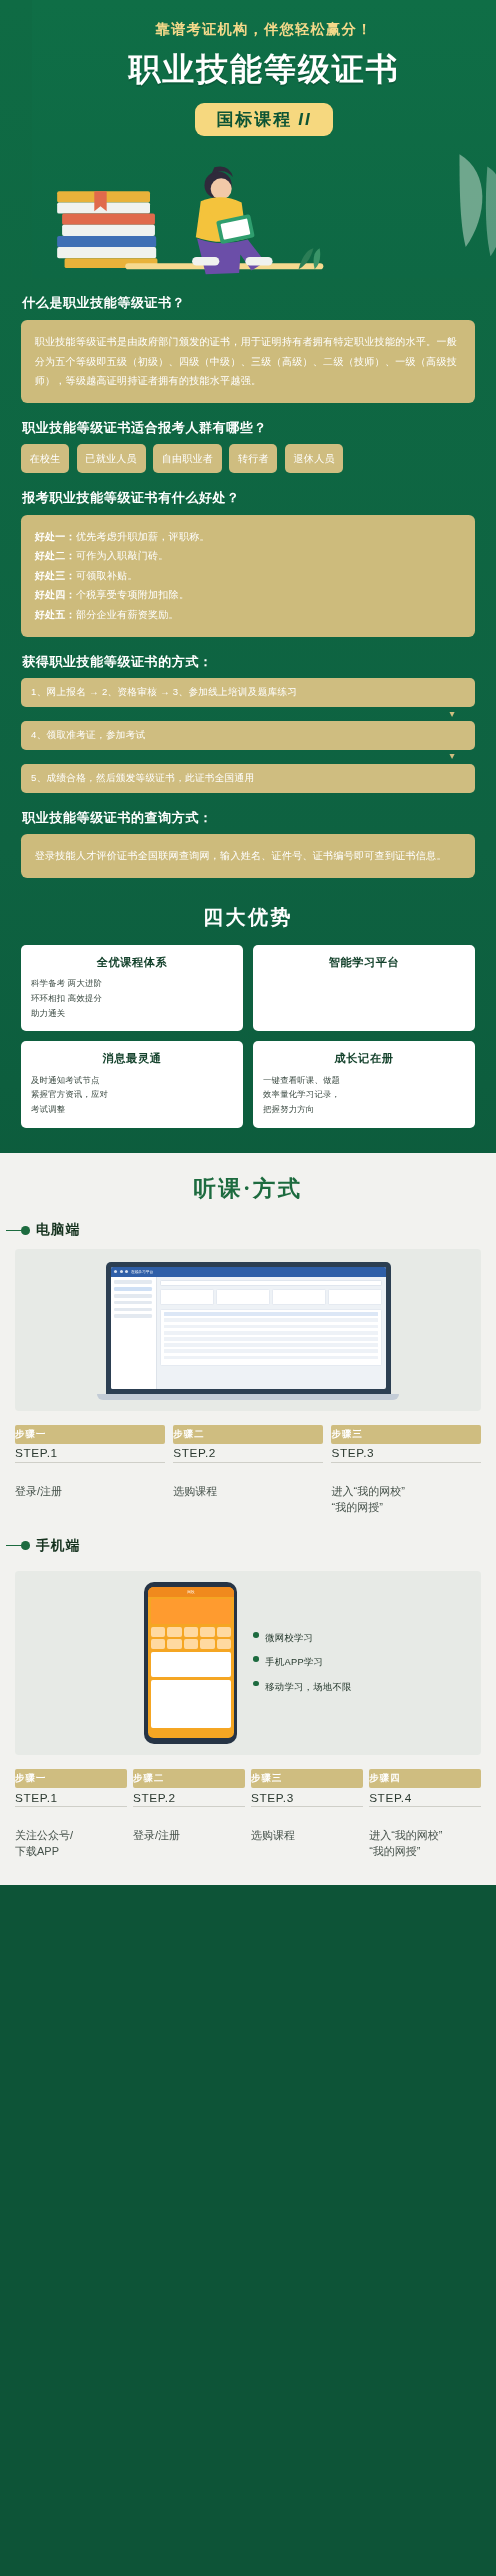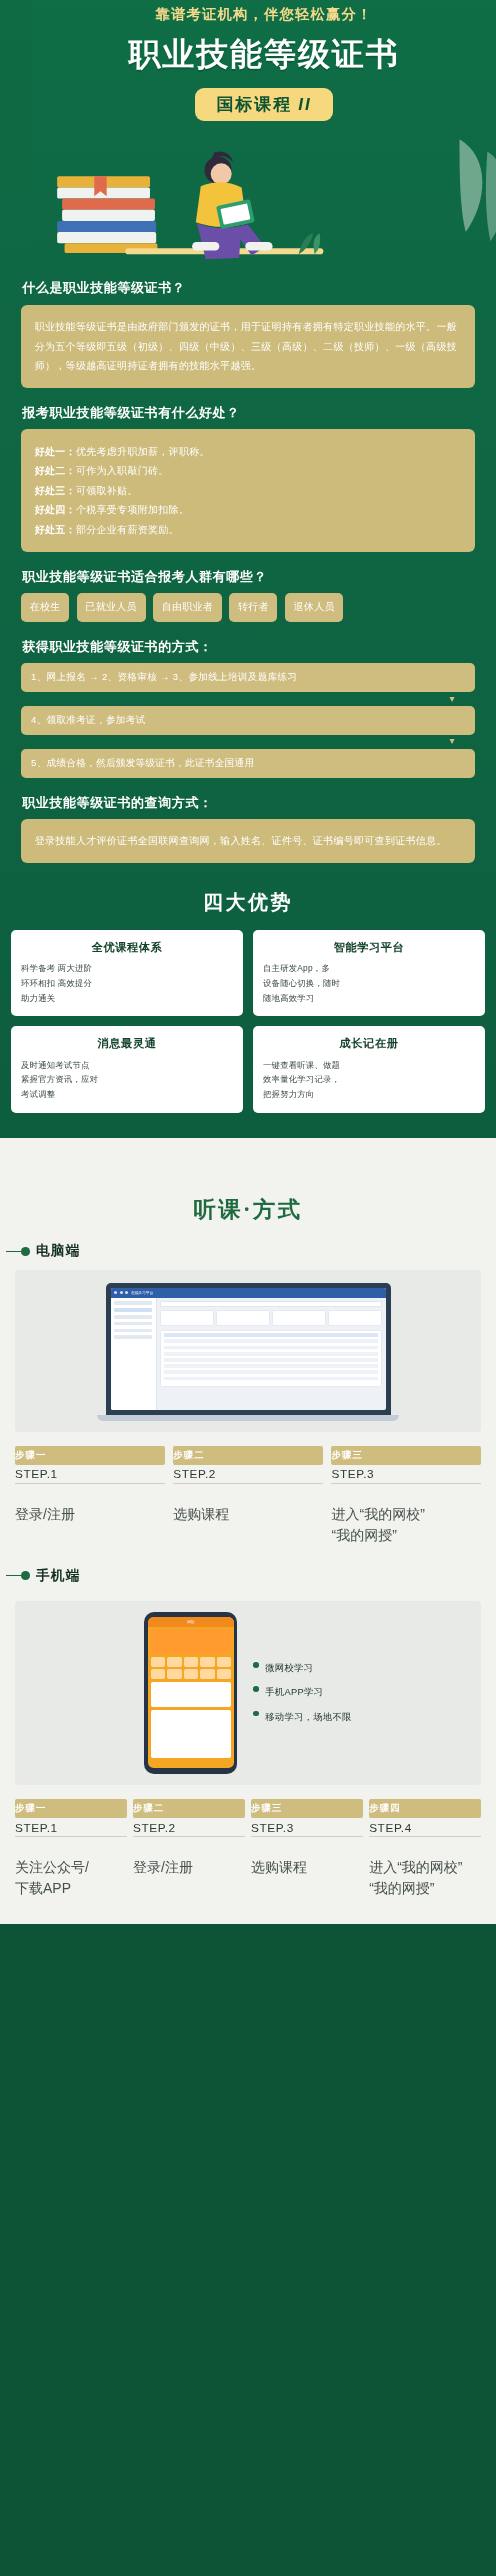--- a/index.html
+++ b/index.html
@@ -11,21 +11,21 @@
   .page {
     width: 496px;
     position: relative;
     background: linear-gradient(180deg, #0f6b44 0%, #0e6241 45%, #0c5a3b 70%, #0b4f34 100%);
     overflow: hidden;
   }
 
   
   .hero {
     position: relative;
-    padding: 5px 0 0 0;
+    padding: 20px 0 0 0;
     text-align: center;
     background: linear-gradient(180deg,#0f6e46 0%, #0e6844 100%);
     margin-left: 32px;
   }
   .hero-sub {
     color: #f4d98a;
     font-size: 14.3px;
     letter-spacing: 1.2px;
     font-weight: bold;
   }
@@ -117,21 +117,21 @@
     color: #ffffff;
     font-size: 20px;
     font-weight: bold;
     letter-spacing: 2.5px;
     margin: 26px 0 13.7px;
   }
   .adv-grid {
     display: grid;
     grid-template-columns: 1fr 1fr;
     gap: 10px;
-    padding: 0 11px;
+    padding: 0 21px;
   }
   .adv-card {
     background: #ffffff;
     border-radius: 5px;
     padding: 10px 10px 11.2px;
     min-height: 68px;
   }
   .adv-card h4 {
     text-align: center;
     color: #14422c;
@@ -155,21 +155,20 @@
     position: relative;
   }
   .bottom-title {
     text-align: center;
     color: #1d6b3f;
     font-size: 22.3px;
     font-weight: bold;
     letter-spacing: 2.5px;
     font-family: "Liberation Serif", "DejaVu Serif", serif;
     margin-bottom: 17.4px;
-    margin-top: 36px;
   }
   .sub-head {
     display: flex;
     align-items: center;
     gap: 6.2px;
     padding-left: 21px;
     margin-bottom: 10px;
   }
   .sub-head .bullet {
     width: 8.7px; height: 8.7px;
@@ -253,21 +252,21 @@
   .step .num {
     color: #2c3a31;
     font-size: 11.8px;
     letter-spacing: 0.6px;
     padding: 2.5px 0 1.2px;
     border-bottom: 0.6px solid #cfcfc8;
     margin-bottom: 18px;
   }
   .step .desc {
     color: #45514a;
-    font-size: 14px;
+    font-size: 11px;
     line-height: 1.5;
     margin-top: 20px;
   }
 
   
   .phone-wrap {
     background: #e7eae6;
     margin: 16px 15px 0;
     border-radius: 3.7px;
     padding: 11.2px 0;
@@ -348,38 +347,38 @@
       </svg>
     </div>
   </div>
 
   <div class="section">
     <div class="sec-title">什么是职业技能等级证书？</div>
     <div class="card-gold">职业技能等级证书是由政府部门颁发的证书，用于证明持有者拥有特定职业技能的水平。一般分为五个等级即五级（初级）、四级（中级）、三级（高级）、二级（技师）、一级（高级技师），等级越高证明持证者拥有的技能水平越强。</div>
   </div>
 
   <div class="section">
+    <div class="sec-title">职业技能等级证书适合报考人群有哪些？</div>
+    <div class="tags">
+      <span class="tag">在校生</span>
+      <span class="tag">已就业人员</span>
+      <span class="tag">自由职业者</span>
+      <span class="tag">转行者</span>
+      <span class="tag">退休人员</span>
+    </div>
+  </div>
+
+  <div class="section">
     <div class="sec-title">报考职业技能等级证书有什么好处？</div>
     <div class="card-gold">
       <div class="benefit-line"><b>好处一：</b><span>优先考虑升职加薪，评职称。</span></div>
       <div class="benefit-line"><b>好处二：</b><span>可作为入职敲门砖。</span></div>
       <div class="benefit-line"><b>好处三：</b><span>可领取补贴。</span></div>
       <div class="benefit-line"><b>好处四：</b><span>个税享受专项附加扣除。</span></div>
       <div class="benefit-line"><b>好处五：</b><span>部分企业有薪资奖励。</span></div>
-    </div>
-  </div>
-
-  <div class="section">
-    <div class="sec-title">职业技能等级证书适合报考人群有哪些？</div>
-    <div class="tags">
-      <span class="tag">在校生</span>
-      <span class="tag">已就业人员</span>
-      <span class="tag">自由职业者</span>
-      <span class="tag">转行者</span>
-      <span class="tag">退休人员</span>
     </div>
   </div>
 
   <div class="section">
     <div class="sec-title">获得职业技能等级证书的方式：</div>
     <div class="flow">
       <div class="flow-row">1、网上报名  →  2、资格审核  →  3、参加线上培训及题库练习</div>
       <div class="flow-arrow">▼</div>
       <div class="flow-row">4、领取准考证，参加考试</div>
       <div class="flow-arrow">▼</div>
@@ -395,23 +394,20 @@
   <div class="adv-head">四大优势</div>
   <div class="adv-grid">
     <div class="adv-card">
       <h4>全优课程体系</h4>
       <p style="white-space:pre-line">科学备考  两大进阶
 环环相扣  高效提分
 助力通关</p>
     </div>
     <div class="adv-card">
       <h4>智能学习平台</h4>
-      <p style="white-space:pre-line">自主研发App，多
-设备随心切换，随时
-随地高效学习</p>
     </div>
     <div class="adv-card">
       <h4>消息最灵通</h4>
       <p style="white-space:pre-line">及时通知考试节点
 紧握官方资讯，应对
 考试调整</p>
     </div>
     <div class="adv-card">
       <h4>成长记在册</h4>
       <p style="white-space:pre-line">一键查看听课、做题

